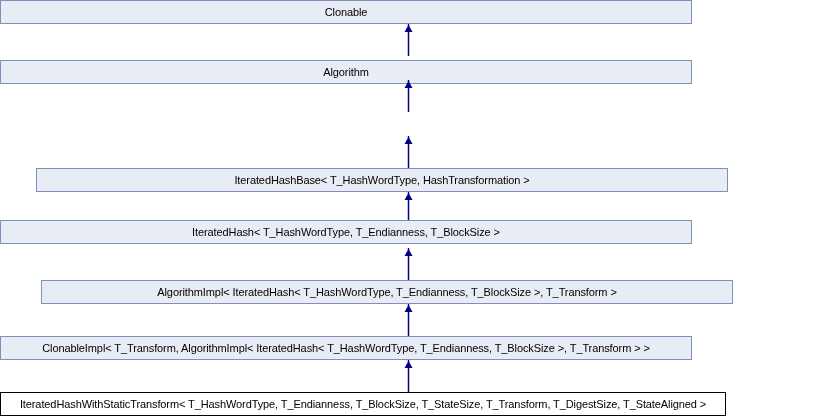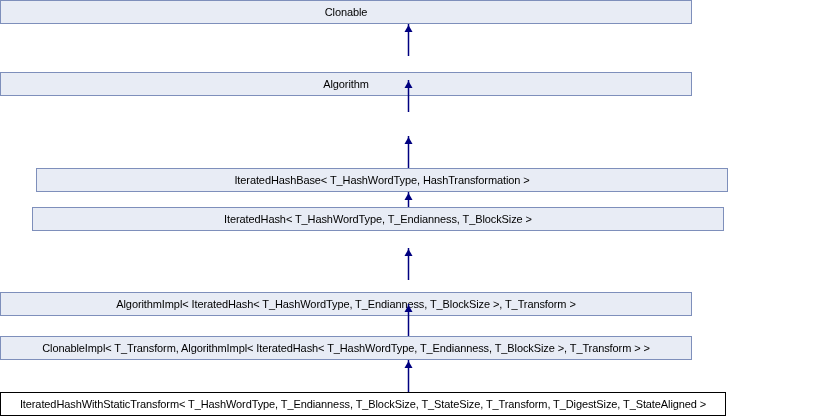--- a/index.html
+++ b/index.html
@@ -42,25 +42,25 @@
     white-space: nowrap;
     letter-spacing: -0.1px;
   }
   .node.current {
     width: 726px;
     background: var(--current-fill);
     border: 1px solid var(--current-border);
     cursor: default;
   }
   .node-0 { top: 0; }
-  .node-1 { top: 72px; }
+  .node-1 { top: 60px; }
   .node-2 { top: 112px; }
   .node-3 { top: 168px; margin-left: 36px; }
-  .node-4 { top: 207px; margin-left: 32px; }
-  .node-5 { top: 292px; }
+  .node-4 { top: 220px; }
+  .node-5 { top: 280px; margin-left: 41px; }
   .node-6 { top: 336px; }
   .node-7 { top: 392px; }
   .arrow {
     position: absolute;
     left: 403px;
     width: 11px;
     height: 32px;
   }
   .arrow-0 { top: 24px; }
   .arrow-1 { top: 80px; }

